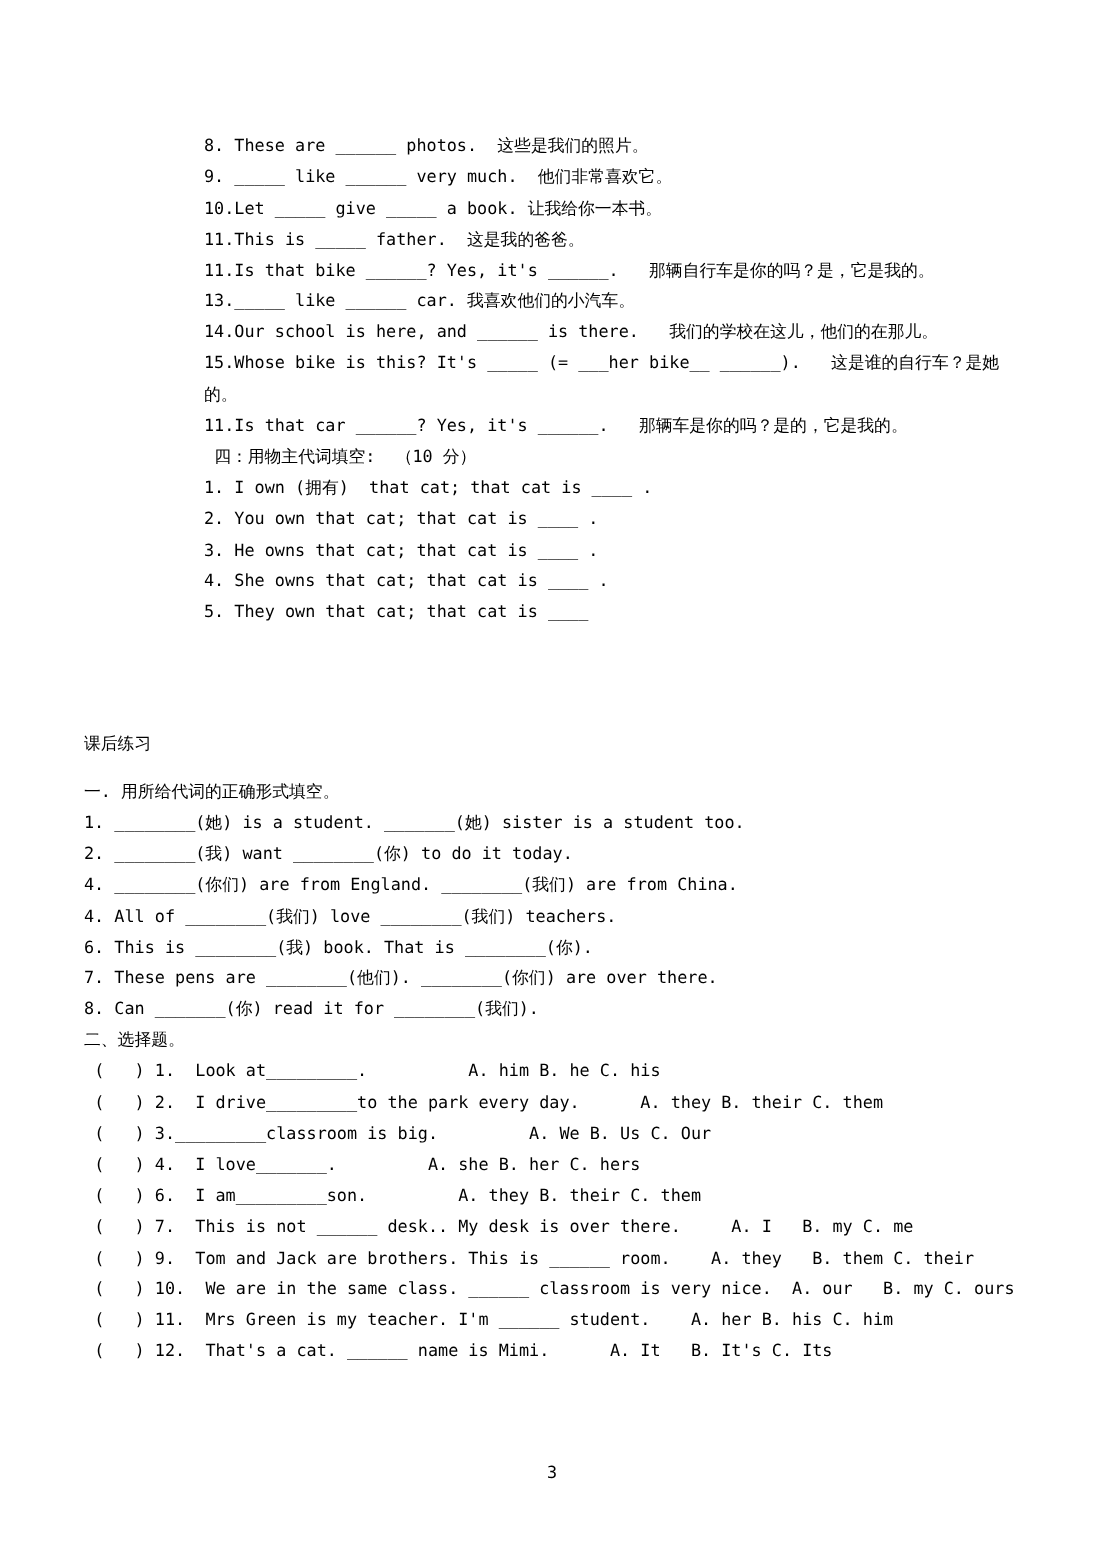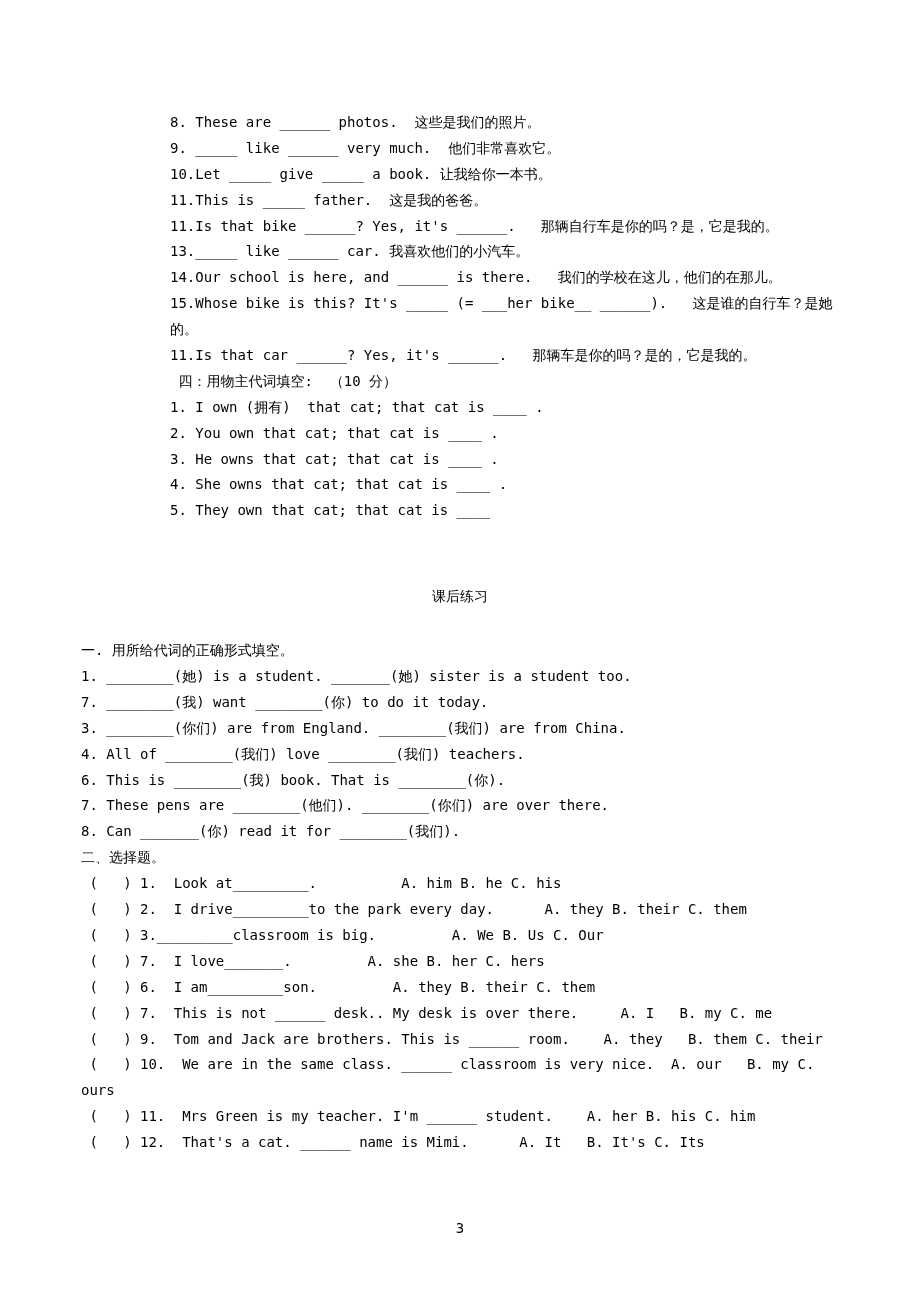--- a/index.html
+++ b/index.html
@@ -9,28 +9,27 @@
       line-height: 1.85;
       color: #000;
       background: #fff;
       width: 920px;
       height: 1302px;
       padding: 110px 70px 40px 70px;
       position: relative;
     }
     .section-indented {
       padding-left: 100px;
-      margin-bottom: 60px;
+      margin-bottom: 84px;
     }
     .section-indented .item { white-space: pre-wrap; }
     .title {
-      text-align: center;
-      margin-bottom: 28px;
+      margin-bottom: 14px;
     }
-    .flush .item { white-space: pre-wrap; margin-left: 11px; }
+    .flush .item { white-space: pre-wrap; }
     .page-num {
       position: absolute;
       bottom: 60px;
       left: 0; right: 0;
       text-align: center;
     }
   </style>
 </head>
 <body>
 
@@ -50,31 +49,31 @@
   <div class="item">3. He owns that cat; that cat is ____ .</div>
   <div class="item">4. She owns that cat; that cat is ____ .</div>
   <div class="item">5. They own that cat; that cat is ____</div>
 </div>
 
 <div class="title">课后练习</div>
 
 <div class="flush">
   <div class="item">一. 用所给代词的正确形式填空。</div>
   <div class="item">1. ________(她) is a student. _______(她) sister is a student too.</div>
-  <div class="item">7. ________(我) want ________(你) to do it today.</div>
-  <div class="item">3. ________(你们) are from England. ________(我们) are from China.</div>
+  <div class="item">2. ________(我) want ________(你) to do it today.</div>
+  <div class="item">4. ________(你们) are from England. ________(我们) are from China.</div>
   <div class="item">4. All of ________(我们) love ________(我们) teachers.</div>
   <div class="item">6. This is ________(我) book. That is ________(你).</div>
   <div class="item">7. These pens are ________(他们). ________(你们) are over there.</div>
   <div class="item">8. Can _______(你) read it for ________(我们).</div>
   <div class="item">二、选择题。</div>
   <div class="item"> (   ) 1.  Look at_________.          A. him B. he C. his</div>
   <div class="item"> (   ) 2.  I drive_________to the park every day.      A. they B. their C. them</div>
   <div class="item"> (   ) 3._________classroom is big.         A. We B. Us C. Our</div>
-  <div class="item"> (   ) 7.  I love_______.         A. she B. her C. hers</div>
+  <div class="item"> (   ) 4.  I love_______.         A. she B. her C. hers</div>
   <div class="item"> (   ) 6.  I am_________son.         A. they B. their C. them</div>
   <div class="item"> (   ) 7.  This is not ______ desk.. My desk is over there.     A. I   B. my C. me</div>
   <div class="item"> (   ) 9.  Tom and Jack are brothers. This is ______ room.    A. they   B. them C. their</div>
   <div class="item"> (   ) 10.  We are in the same class. ______ classroom is very nice.  A. our   B. my C. ours</div>
   <div class="item"> (   ) 11.  Mrs Green is my teacher. I'm ______ student.    A. her B. his C. him</div>
   <div class="item"> (   ) 12.  That's a cat. ______ name is Mimi.      A. It   B. It's C. Its</div>
 </div>
 
 <div class="page-num">3</div>
 

